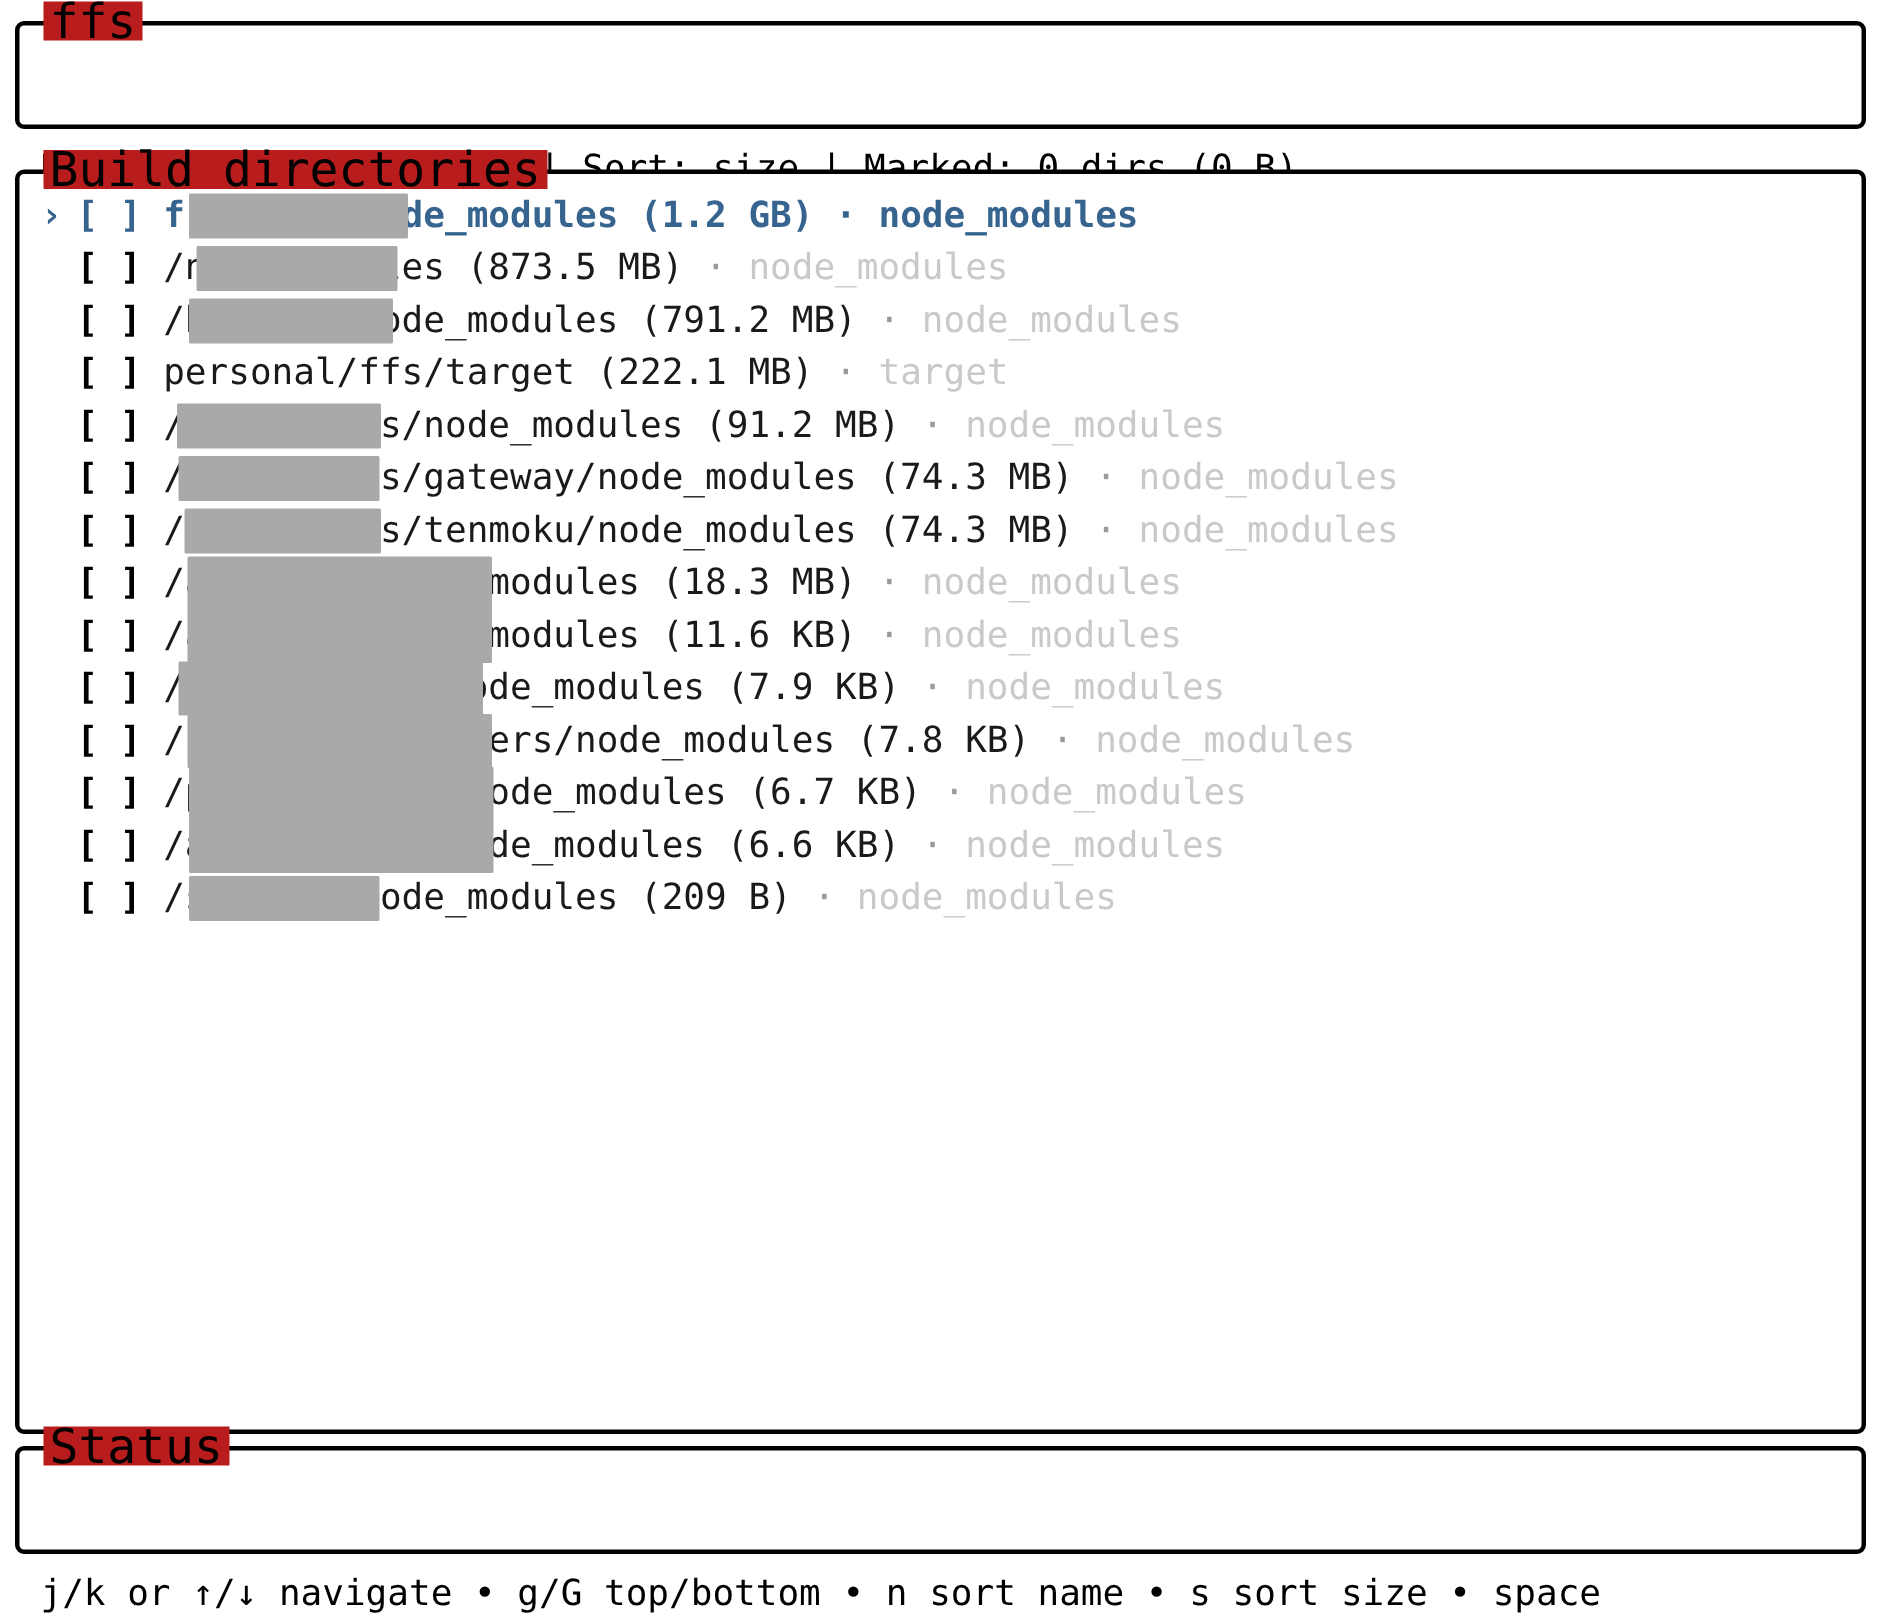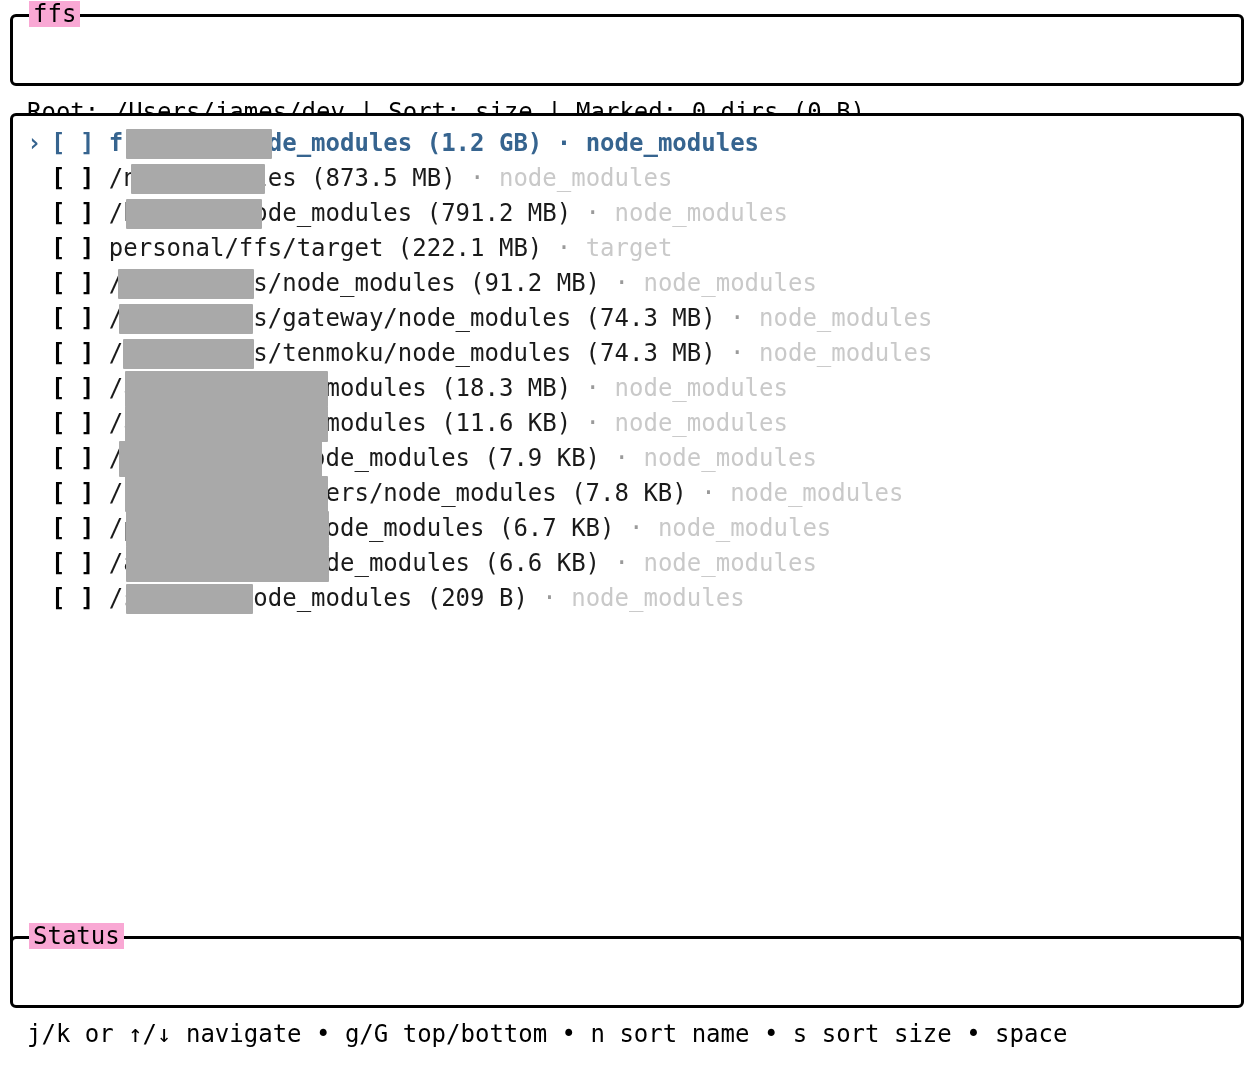--- a/index.html
+++ b/index.html
@@ -24,23 +24,23 @@
     position: absolute;
     border: 3px solid #000000;
     border-radius: 6px;
     box-sizing: border-box;
     background: #ffffff;
   }
   .panel-title {
     position: absolute;
     top: -16px;
     left: 16px;
-    background: #f9a8d4;
+    background: #b91c1c;
     padding: 0 4px;
-    font-size: 24px;
+    font-size: 32px;
     line-height: 26px;
     color: #000000;
     white-space: pre;
   }
   .panel-body {
     padding: 6px 14px 0 14px;
     white-space: pre;
   }
 
   
@@ -55,21 +55,21 @@
   #list-panel {
     left: 10px;
     top: 113px;
     width: 1234px;
     height: 843px;
   }
   #list-panel .panel-body { padding-top: 10px; }
 
   #status-panel {
     left: 10px;
-    top: 936px;
+    top: 964px;
     width: 1234px;
     height: 72px;
   }
   #status-panel .panel-body { padding-top: 8px; }
 
   .header-line, .status-line {
     white-space: pre;
     font-size: 24px;
     line-height: 34px;
   }
@@ -127,20 +127,21 @@
 <body>
 
 <div class="panel" id="header-panel">
   <div class="panel-title">ffs</div>
   <div class="panel-body">
     <div class="header-line">Root: /Users/james/dev | Sort: size | Marked: 0 dirs (0 B)</div>
   </div>
 </div>
 
 <div class="panel" id="list-panel">
+  <div class="panel-title">Build directories</div>
   <div class="panel-body" id="row-container"><div class="row selected"><span class="cursor">›</span><span class="mark">[ ] </span><span class="path">frontend/node_modules (1.2 GB)</span><span class="sep"> · </span><span class="tag">node_modules</span><span class="redaction" style="left: 99px; width: 146px;"></span></div><div class="row"><span class="cursor"> </span><span class="mark">[ ] </span><span class="path">/node_modules (873.5 MB)</span><span class="sep"> · </span><span class="tag">node_modules</span><span class="redaction" style="left: 104px; width: 134px;"></span></div><div class="row"><span class="cursor"> </span><span class="mark">[ ] </span><span class="path">/backend/node_modules (791.2 MB)</span><span class="sep"> · </span><span class="tag">node_modules</span><span class="redaction" style="left: 99px; width: 136px;"></span></div><div class="row"><span class="cursor"> </span><span class="mark">[ ] </span><span class="path">personal/ffs/target (222.1 MB)</span><span class="sep"> · </span><span class="tag">target</span></div><div class="row"><span class="cursor"> </span><span class="mark">[ ] </span><span class="path">/api-models/node_modules (91.2 MB)</span><span class="sep"> · </span><span class="tag">node_modules</span><span class="redaction" style="left: 91px; width: 136px;"></span></div><div class="row"><span class="cursor"> </span><span class="mark">[ ] </span><span class="path">/api-models/gateway/node_modules (74.3 MB)</span><span class="sep"> · </span><span class="tag">node_modules</span><span class="redaction" style="left: 92px; width: 134px;"></span></div><div class="row"><span class="cursor"> </span><span class="mark">[ ] </span><span class="path">/api-models/tenmoku/node_modules (74.3 MB)</span><span class="sep"> · </span><span class="tag">node_modules</span><span class="redaction" style="left: 96px; width: 131px;"></span></div><div class="row"><span class="cursor"> </span><span class="mark">[ ] </span><span class="path">/apps/web/node_modules (18.3 MB)</span><span class="sep"> · </span><span class="tag">node_modules</span><span class="redaction tall" style="left: 98px; width: 203px;"></span></div><div class="row"><span class="cursor"> </span><span class="mark">[ ] </span><span class="path">/apps/api/node_modules (11.6 KB)</span><span class="sep"> · </span><span class="tag">node_modules</span><span class="redaction tall" style="left: 98px; width: 203px;"></span></div><div class="row"><span class="cursor"> </span><span class="mark">[ ] </span><span class="path">/packages/db/node_modules (7.9 KB)</span><span class="sep"> · </span><span class="tag">node_modules</span><span class="redaction tall" style="left: 92px; width: 203px;"></span></div><div class="row"><span class="cursor"> </span><span class="mark">[ ] </span><span class="path">/packages/scrapers/node_modules (7.8 KB)</span><span class="sep"> · </span><span class="tag">node_modules</span><span class="redaction tall" style="left: 98px; width: 203px;"></span></div><div class="row"><span class="cursor"> </span><span class="mark">[ ] </span><span class="path">/packages/lib/node_modules (6.7 KB)</span><span class="sep"> · </span><span class="tag">node_modules</span><span class="redaction tall" style="left: 99px; width: 203px;"></span></div><div class="row"><span class="cursor"> </span><span class="mark">[ ] </span><span class="path">/apps/worker/node_modules (6.6 KB)</span><span class="sep"> · </span><span class="tag">node_modules</span><span class="redaction tall" style="left: 99px; width: 203px;"></span></div><div class="row"><span class="cursor"> </span><span class="mark">[ ] </span><span class="path">/scripts/node_modules (209 B)</span><span class="sep"> · </span><span class="tag">node_modules</span><span class="redaction" style="left: 99px; width: 127px;"></span></div></div>
 </div>
 
 <div class="panel" id="status-panel">
   <div class="panel-title">Status</div>
   <div class="panel-body">
     <div class="status-line">j/k or ↑/↓ navigate • g/G top/bottom • n sort name • s sort size • space</div>
   </div>
 </div>
 

